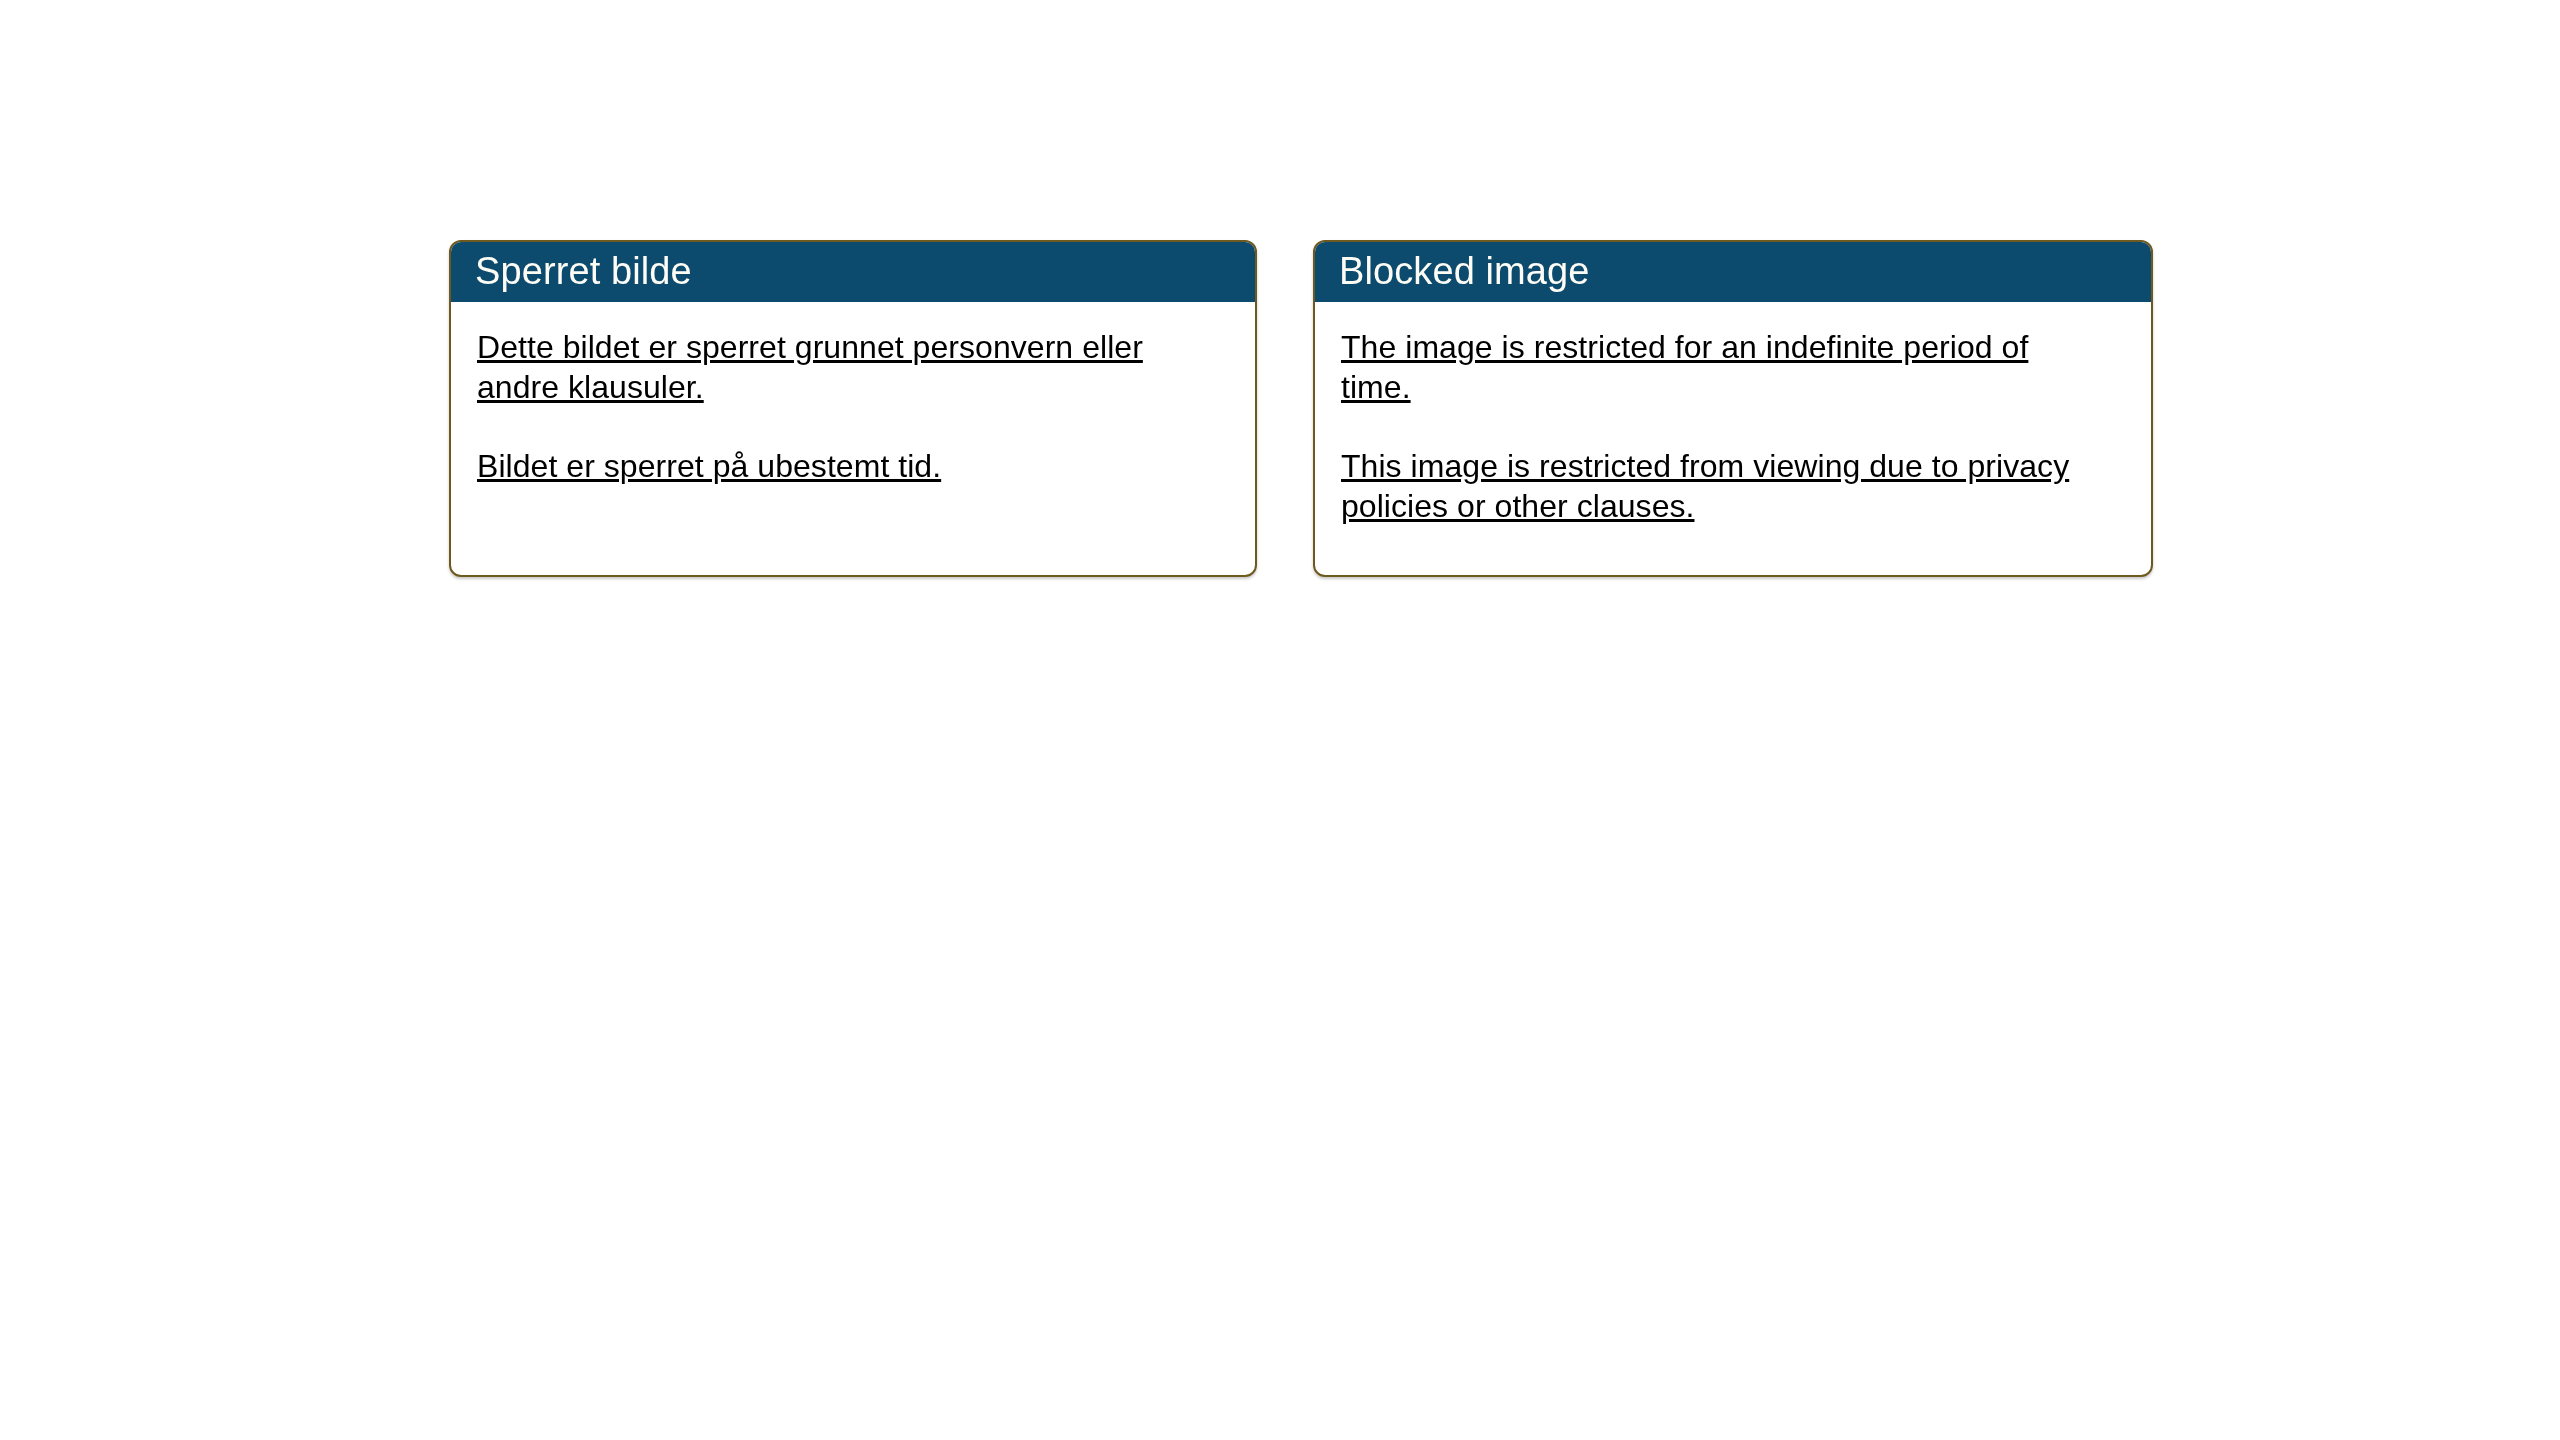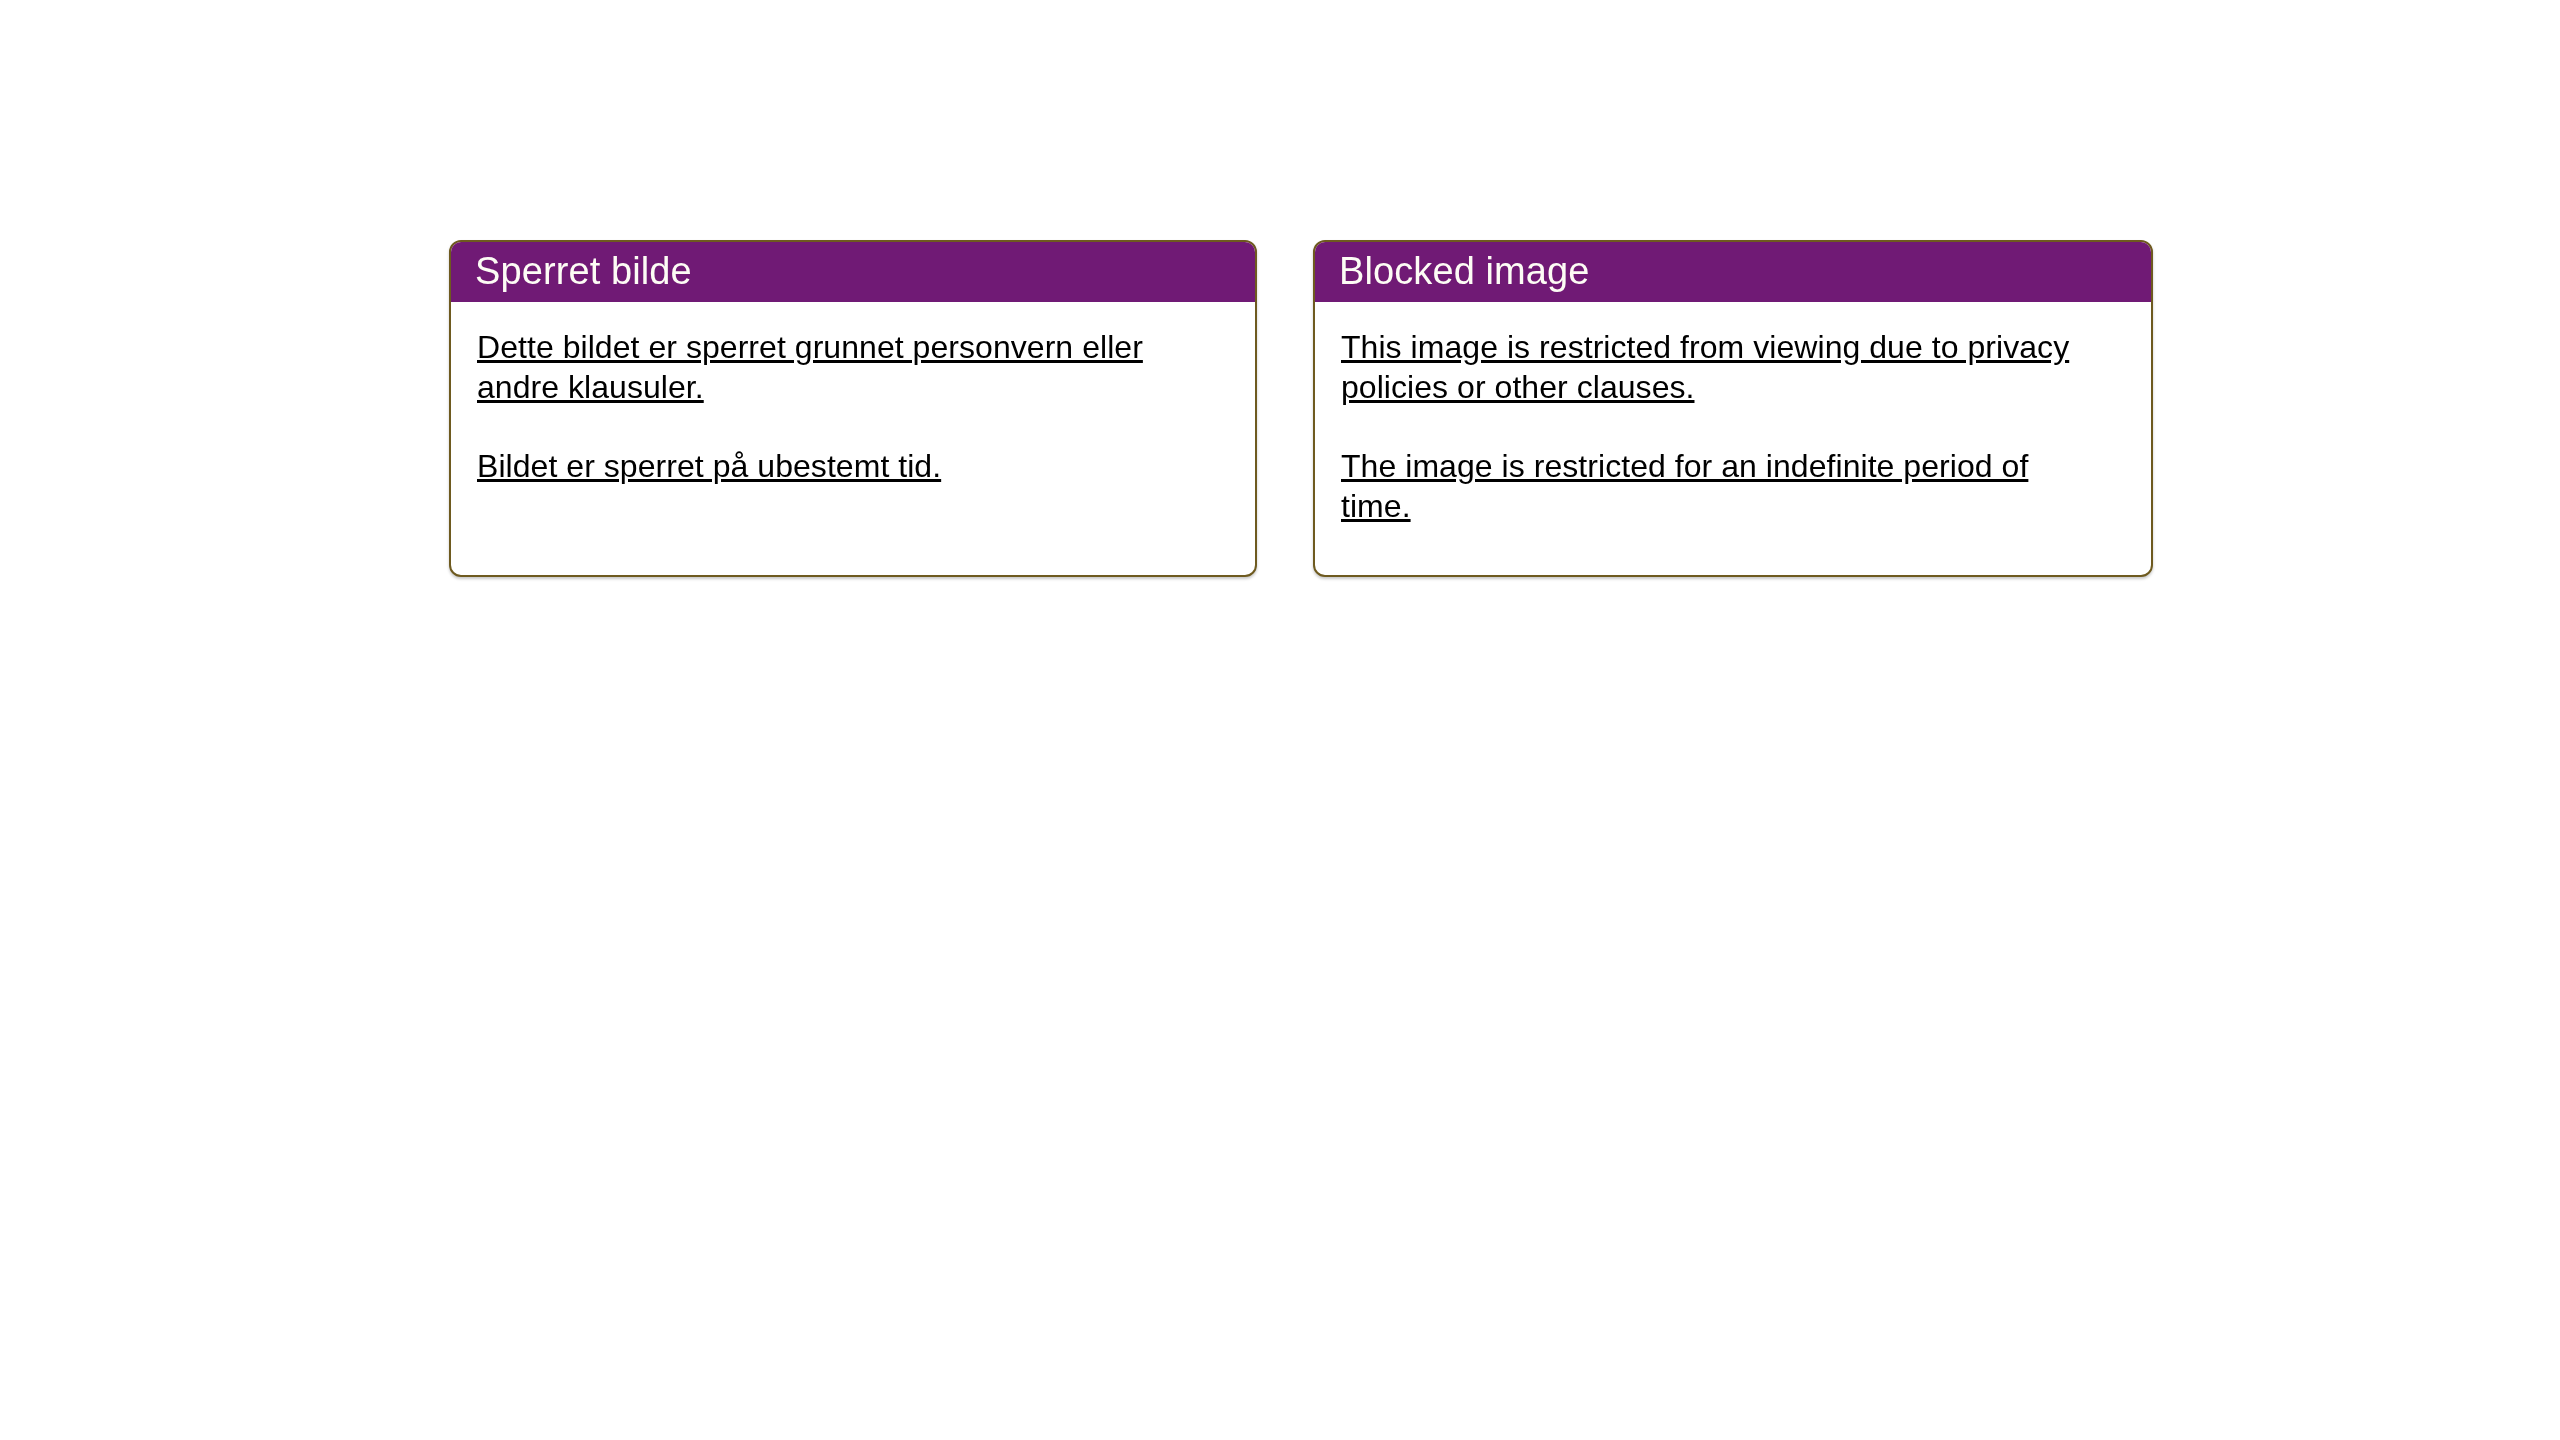--- a/index.html
+++ b/index.html
@@ -50,21 +50,21 @@
     width: 840px;
     height: 337px;
   }
 
   .notice-header {
     position: absolute;
     left: -2px;
     top: -2px;
     width: calc(100% + 4px);
     height: 62px;
-    background: #701a75;
+    background: #0c4a6e;
     border-top-left-radius: 14px;
     border-top-right-radius: 14px;
     display: flex;
     align-items: center;
     box-sizing: border-box;
     padding: 0 0 0 26px;
   }
 
   .notice-title {
     color: #fdfcf5;
@@ -113,18 +113,18 @@
       <p class="notice-paragraph">Dette bildet er sperret grunnet personvern eller andre klausuler.</p>
       <p class="notice-paragraph">Bildet er sperret på ubestemt tid.</p>
     </div>
   </div>
 
   <div class="notice-card card-en">
     <div class="notice-header">
       <span class="notice-title">Blocked image</span>
     </div>
     <div class="notice-body">
+      <p class="notice-paragraph">The image is restricted for an indefinite period of time.</p>
       <p class="notice-paragraph">This image is restricted from viewing due to privacy policies or other clauses.</p>
-      <p class="notice-paragraph">The image is restricted for an indefinite period of time.</p>
     </div>
   </div>
 
 </div>
 
 </body></html>

